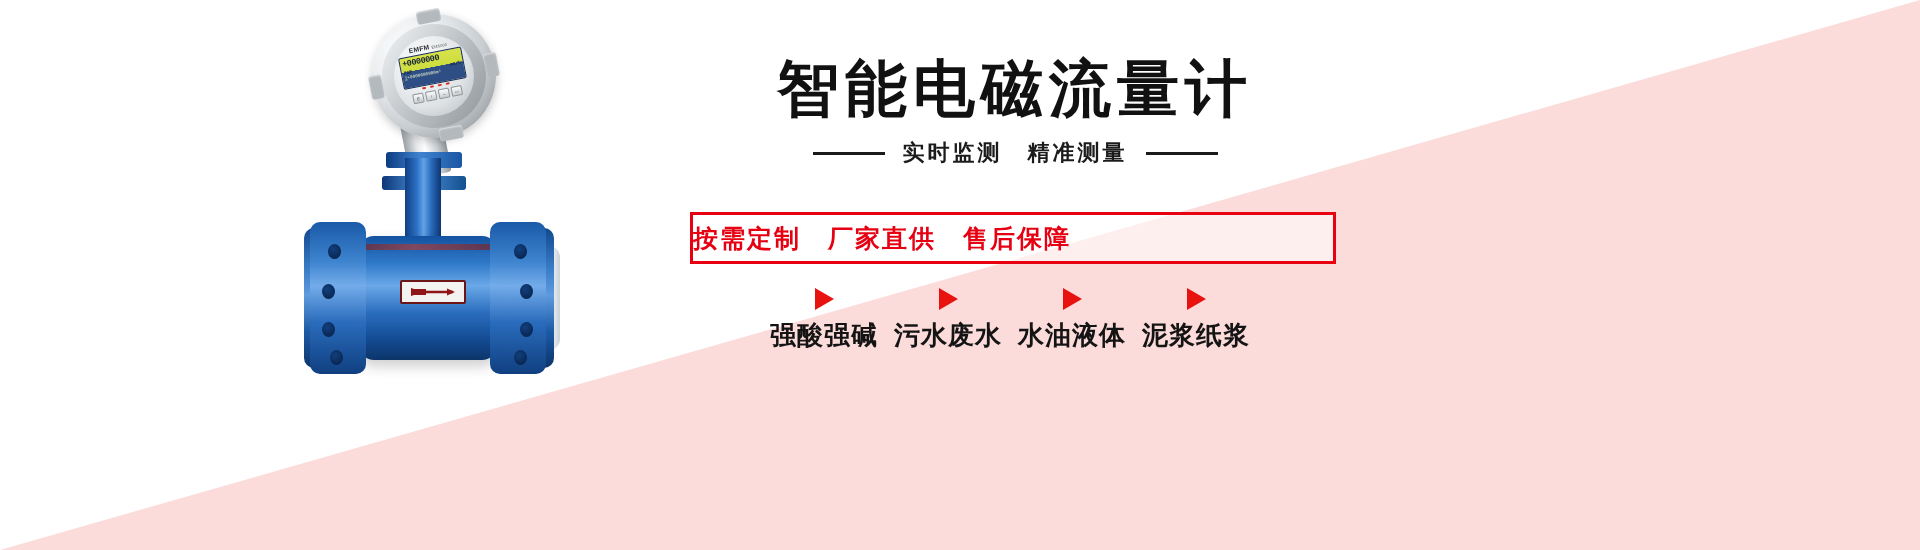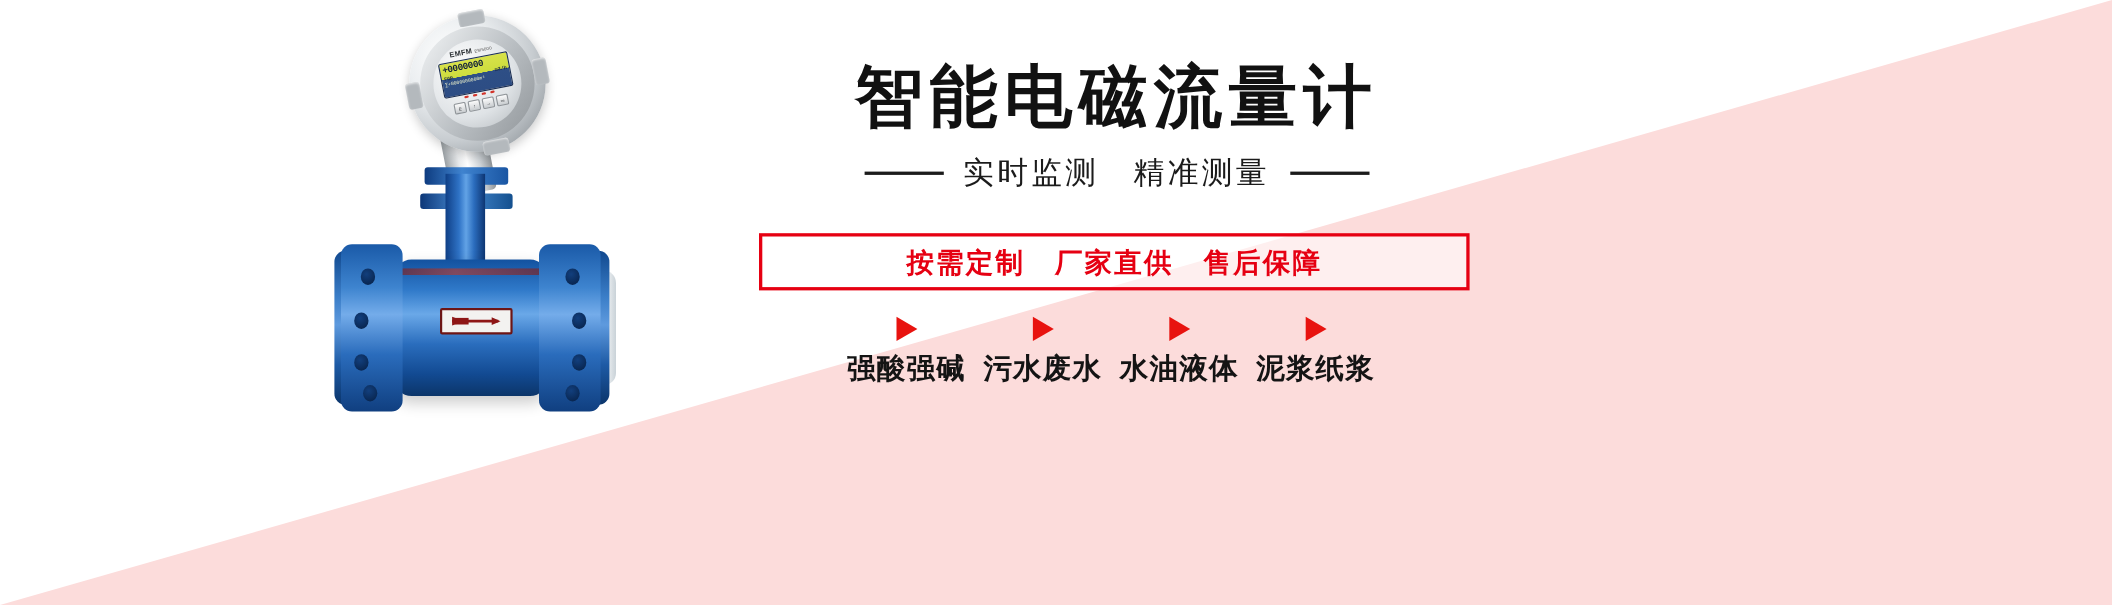--- a/index.html
+++ b/index.html
@@ -164,26 +164,26 @@
     font-size:62px;font-weight:bold;color:#111111;letter-spacing:6px;
     text-align:center;line-height:1;white-space:nowrap;
   }
 
   .subtitle-row{
     position:absolute;left:10px;top:138px;width:690px;
     display:flex;align-items:center;justify-content:center;gap:18px;
   }
   .rule{width:72px;height:3px;background:#1b1b1b;display:block;}
   .subtitle{
-    font-size:28px;font-weight:normal;color:#1b1b1b;letter-spacing:3px;white-space:nowrap;
+    font-size:22px;font-weight:bold;color:#1b1b1b;letter-spacing:3px;white-space:nowrap;
   }
 
   .feature-box{
     position:absolute;left:30px;top:212px;width:640px;height:46px;
-    border:3px solid #e60012;display:flex;align-items:center;justify-content:center;
+    border:3px solid #e60012;display:flex;align-items:center;
     background:rgba(255,255,255,.55);
   }
   .feature-box .txt{
     font-size:25px;font-weight:bold;color:#e60012;letter-spacing:2px;white-space:nowrap;
   }
 
   .bullets{
     position:absolute;left:0px;top:288px;width:700px;
     display:flex;align-items:center;justify-content:center;gap:16px;white-space:nowrap;
   }

